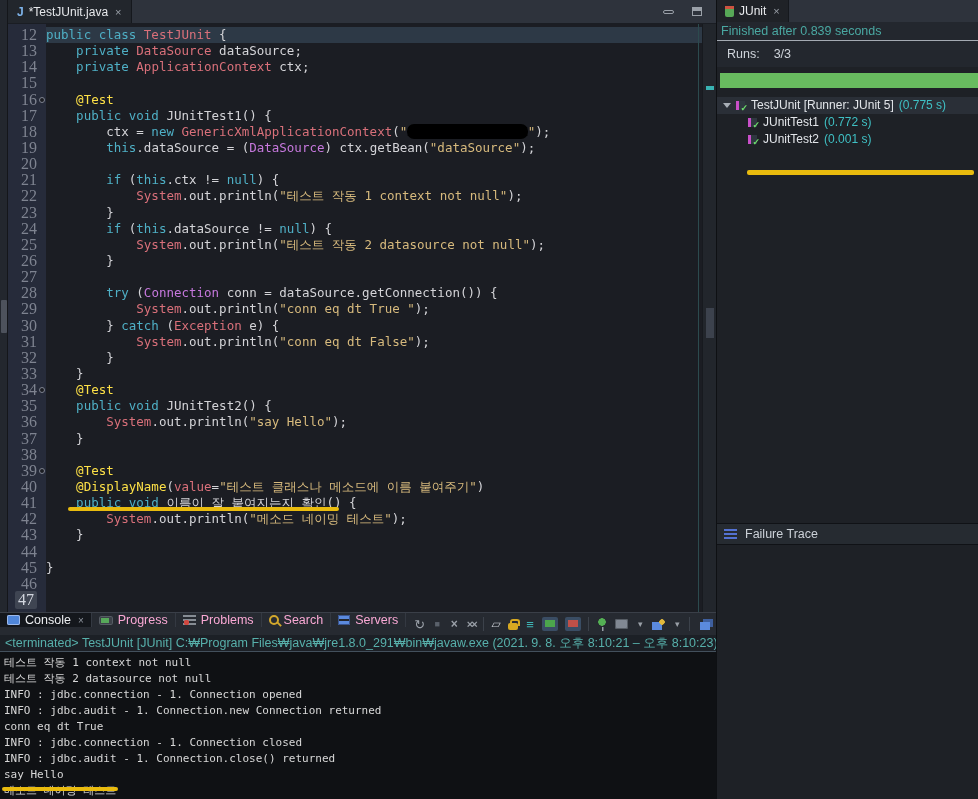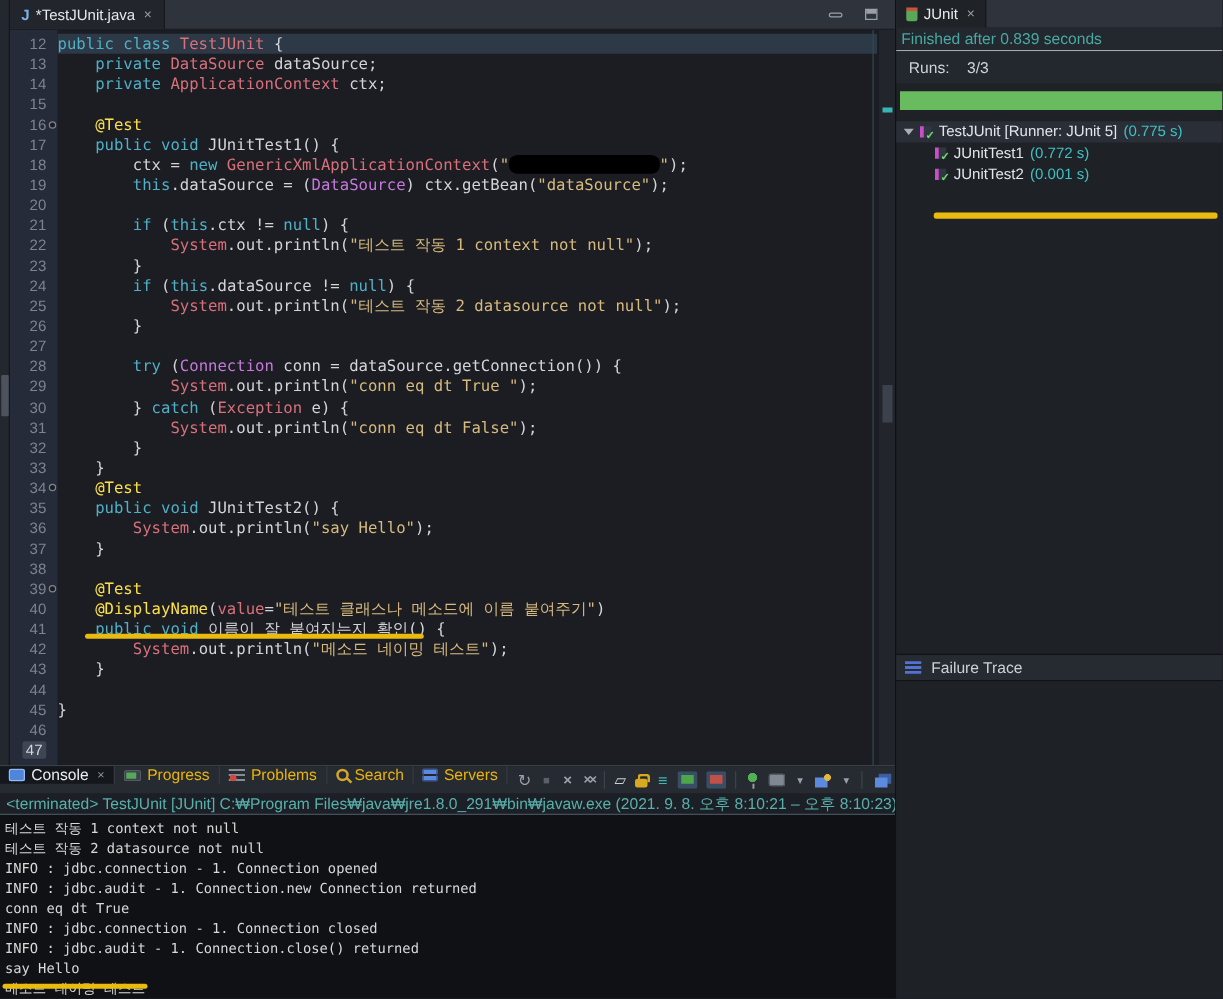--- a/index.html
+++ b/index.html
@@ -16,21 +16,21 @@
   .etab{display:flex;align-items:center;gap:5px;padding:0 9px;background:#22262c;color:#e6e8eb;font-size:12px;border-right:1px solid #15181d}
   .jficon{color:#7db2e8;font-weight:bold;font-size:12px}
   .tabx{color:#9aa0a8;font-size:11px;margin-left:2px}
   .winbtns{margin-left:auto;display:flex;gap:18px;align-items:center;padding-right:14px}
   .wmin{width:11px;height:4px;border:1px solid #9aa0a8;border-radius:2px}
   .wmax{width:10px;height:9px;border:1px solid #9aa0a8;position:relative}
   .wmax::before{content:"";position:absolute;left:0;right:0;top:0;height:3px;background:#9aa0a8}
   .ebody{position:absolute;top:24px;left:0;right:0;bottom:0;display:flex;background:#1b1d23}
   .gutter{width:38px;background:#262b3a;padding-top:3px;flex:none}
   .gl{height:16.15px;display:flex;justify-content:flex-end;align-items:center;position:relative;padding-right:9px}
-  .gn{font-family:Liberation Sans, sans-serif;font-size:12px;color:#7e8390;line-height:1}
+  .gn{font-family:Liberation Serif, serif;font-size:16px;color:#7e8390;line-height:1}
   .gl.cur .gn{background:#3f4552;color:#d2d6de;padding:1px 3px;border-radius:2px}
   .fold-dot{position:absolute;right:1px;top:5px;width:6px;height:6px;border:1px solid #7e8390;border-radius:50%;background:#1b1d23}
   .codecol{flex:1;padding-top:3px;position:relative;overflow:hidden}
   .code-line{height:16.15px;white-space:pre;font-family:"DejaVu Sans Mono",monospace;font-size:12.5px;line-height:16.15px;color:var(--code_plain,#d4d4d8)}
   .code-line.hl{background:#2d3946}
   .sg-kw{color:var(--code_keyword,#4fb0c6)}
   .sg-typ{color:var(--code_type,#d9707a)}
   .sg-typ2{color:var(--code_type2,#c678dd)}
   .sg-str{color:var(--code_string,#d7ba7d)}
   .sg-pln{color:var(--code_plain,#d4d4d8)}
@@ -39,21 +39,21 @@
   .print-margin{position:absolute;left:690px;top:0;bottom:0;width:1px;background:#2c4a4e}
   .overview{width:14px;flex:none;background:#22262c;border-left:1px solid #171a1f;position:relative}
   .ov-teal{position:absolute;left:3px;top:62px;width:8px;height:4px;background:#39b3b3}
   .ov-grey{position:absolute;left:3px;top:284px;width:8px;height:30px;background:#3c424d}
   .editor-underline{position:absolute;left:60px;top:483px;width:271px;height:4px;background:var(--yellow_marker,#e9bb0e);border-radius:2px;z-index:5}
 
   
   .console{position:absolute;left:0;top:612px;width:716px;height:187px;background:#0f1114;border-top:1px solid #3a3f48}
   .ctabbar{height:22px;background:#262a31;display:flex;align-items:stretch}
   .ctabs{display:flex;align-items:flex-start}
-  .ctab{display:flex;align-items:center;gap:5px;padding:0 7px;color:#eab308;font-size:12.5px;border-right:1px solid #343942;white-space:nowrap}
+  .ctab{display:flex;align-items:center;gap:5px;padding:0 7px;color:#f9a8d4;font-size:12.5px;border-right:1px solid #343942;white-space:nowrap}
   .ctab.active{background:#14171c;color:#eceef0}
   .cx{color:#8f959e;font-size:10px;margin-left:2px}
   .cicon{display:inline-block;flex:none}
   .icon-console{width:13px;height:10px;background:#4f86da;border-radius:2px;box-shadow:inset 0 0 0 1px #9db9ea}
   .icon-progress{width:14px;height:9px;border-radius:2px;background:linear-gradient(#57a85a,#57a85a) 2px 2px/8px 5px no-repeat,#3c4148;box-shadow:inset 0 0 0 1px #565c64}
   .icon-problems{width:13px;height:10px;background:radial-gradient(circle at 3.5px 7.5px,#d04840 2.5px,transparent 3px),repeating-linear-gradient(to bottom,#868c94 0 2px,transparent 2px 4px)}
   .icon-search{width:10px;height:10px;border:2px solid #d2a72c;border-radius:50%;position:relative}
   .icon-search::after{content:"";position:absolute;width:6px;height:2px;background:#d2a72c;transform:rotate(45deg);right:-5px;bottom:-2px}
   .icon-servers{width:12px;height:10px;background:linear-gradient(#5b8ade 0 4px,#23262c 4px 6px,#5b8ade 6px 10px);border-radius:1px;box-shadow:inset 0 0 0 1px #39548e}
   .ctoolbar{margin-left:auto;display:flex;align-items:center;gap:7px;padding:0 8px}

